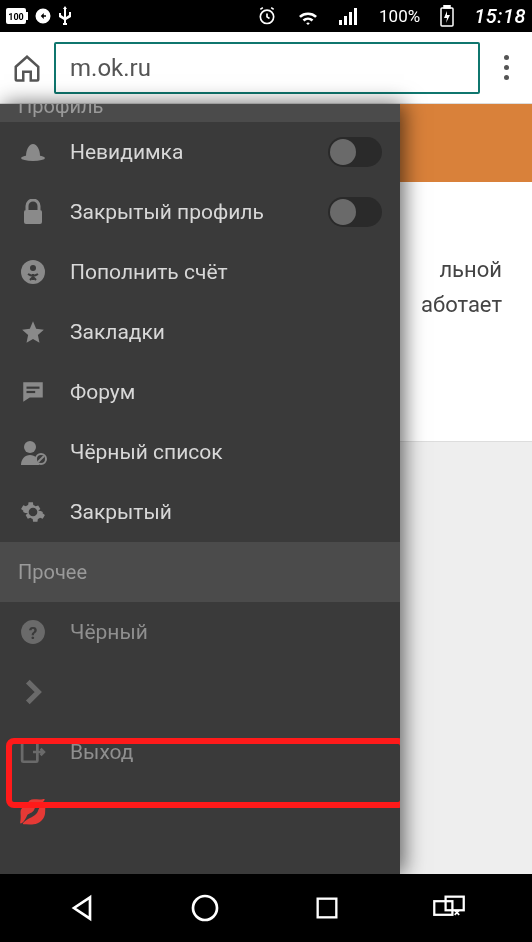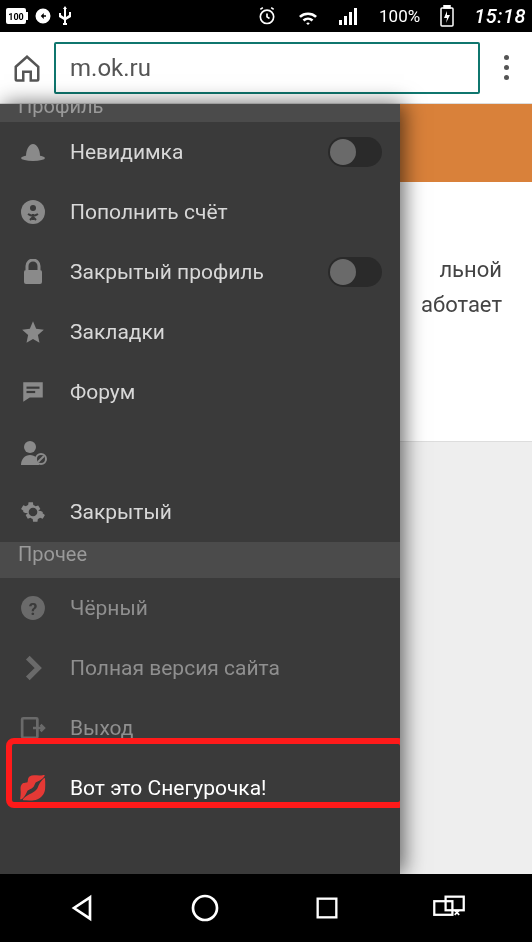--- a/index.html
+++ b/index.html
@@ -76,26 +76,26 @@
     top:104px;
     left:0;
     width:400px;
     bottom:68px;
     background:#3a3a3a;
     color:#ccc;
     overflow:hidden;
     box-shadow: 4px 0 20px rgba(0,0,0,.6);
   }
   .section-header {
-    height:36px;
+    height:60px;
     background:#4b4b4b;
     color:#9a9a9a;
     font-size:20px;
     display:flex;
-    align-items:flex-start;
+    align-items:center;
     padding:0 18px;
   }
   .section-header.cut { height:18px; align-items:flex-end; padding-bottom:4px; overflow:hidden; }
   .item {
     height:60px;
     display:flex;
     align-items:center;
     padding:0 18px;
     gap:22px;
     font-size:21px;
@@ -235,40 +235,40 @@
         </svg>
     </span>
     <span>Невидимка</span>
     <span class="toggle">
         <span class="knob"></span>
       </span>
   </div>
 
   <div class="item">
     <span class="icon">
+      <svg width="22" height="26" viewBox="0 0 22 26" fill="#8a8a8a">
+          <rect x="2" y="11" width="18" height="14" rx="2"></rect>
+          <path d="M5 11V7a6 6 0 0 1 12 0v4" fill="none" stroke="#8a8a8a" stroke-width="3"></path>
+        </svg>
+    </span>
+    <span>Закрытый профиль</span>
+    <span class="toggle">
+        <span class="knob"></span>
+      </span>
+  </div>
+
+  <div class="item">
+    <span class="icon">
       <svg width="26" height="26" viewBox="0 0 26 26" fill="#8a8a8a">
           <circle cx="13" cy="13" r="12"></circle>
           <circle cx="13" cy="9" r="3" fill="#3a3a3a"></circle>
           <path d="M8 15c3 2 7 2 10 0M13 15v6M10 21l3-3 3 3" stroke="#3a3a3a" stroke-width="2" fill="none"></path>
         </svg>
     </span>
     <span>Пополнить счёт</span>
-  </div>
-
-  <div class="item">
-    <span class="icon">
-      <svg width="22" height="26" viewBox="0 0 22 26" fill="#8a8a8a">
-          <rect x="2" y="11" width="18" height="14" rx="2"></rect>
-          <path d="M5 11V7a6 6 0 0 1 12 0v4" fill="none" stroke="#8a8a8a" stroke-width="3"></path>
-        </svg>
-    </span>
-    <span>Закрытый профиль</span>
-    <span class="toggle">
-        <span class="knob"></span>
-      </span>
   </div>
 
   <div class="item">
     <span class="icon">
       <svg width="26" height="26" viewBox="0 0 24 24" fill="#8a8a8a">
           <path d="M12 2l2.9 6.9L22 10l-5.5 4.8L18 22l-6-3.5L6 22l1.5-7.2L2 10l7.1-1.1z"></path>
         </svg>
     </span>
     <span>Закладки</span>
   </div>
@@ -286,20 +286,21 @@
 
   <div class="item">
     <span class="icon">
       <svg width="28" height="26" viewBox="0 0 28 26" fill="#8a8a8a">
           <circle cx="11" cy="8" r="6"></circle>
           <path d="M2 26c0-6 4-10 9-10s9 4 9 10z"></path>
           <circle cx="22" cy="20" r="5" fill="#3a3a3a" stroke="#8a8a8a" stroke-width="2"></circle>
           <line x1="19" y1="23" x2="25" y2="17" stroke="#8a8a8a" stroke-width="2"></line>
         </svg>
     </span>
+    <span>Чёрный список</span>
   </div>
 
   <div class="item">
     <span class="icon">
       <svg width="26" height="26" viewBox="0 0 24 24" fill="#8a8a8a">
           <path d="M12 8a4 4 0 1 0 4 4 4 4 0 0 0-4-4zm9 4a7 7 0 0 1-.1 1.2l2.1 1.6-2 3.4-2.5-.9a7 7 0 0 1-2 1.2l-.4 2.6h-4l-.4-2.6a7 7 0 0 1-2-1.2l-2.5.9-2-3.4 2.1-1.6A7 7 0 0 1 3 12a7 7 0 0 1 .1-1.2L1 9.2l2-3.4 2.5.9a7 7 0 0 1 2-1.2L7.9 3h4l.4 2.6a7 7 0 0 1 2 1.2l2.5-.9 2 3.4-2.1 1.6A7 7 0 0 1 21 12z"></path>
         </svg>
     </span>
     <span>Закрытый</span>
   </div>
@@ -317,37 +318,35 @@
     </span>
     <span>Чёрный</span>
   </div>
 
   <div class="item dim">
     <span class="icon">
       <svg width="18" height="26" viewBox="0 0 12 20" fill="none" stroke="#6a6a6a" stroke-width="4">
           <path d="M2 2l8 8-8 8"></path>
         </svg>
     </span>
-    <span>Полная версия сайта</span>
   </div>
 
   <div class="item dim">
     <span class="icon">
       <svg width="26" height="26" viewBox="0 0 24 24" fill="none" stroke="#6a6a6a" stroke-width="2.5">
           <rect x="2" y="3" width="14" height="18" rx="1"></rect>
           <path d="M12 12h10m-3-3l3 3-3 3"></path>
         </svg>
     </span>
     <span>Выход</span>
   </div>
 
 
   <div class="item">
     <span class="icon lips">💋</span>
-    <span style="color:#fff;">Вот это Снегурочка!</span>
   </div>
 
   <div class="highlight-box"></div>
 </div>
 
 <div class="nav-bar">
   <span>
     <svg width="32" height="32" viewBox="0 0 24 24" fill="none" stroke="#fff" stroke-width="2">
         <path d="M18 4L6 12l12 8z"></path>
       </svg>

